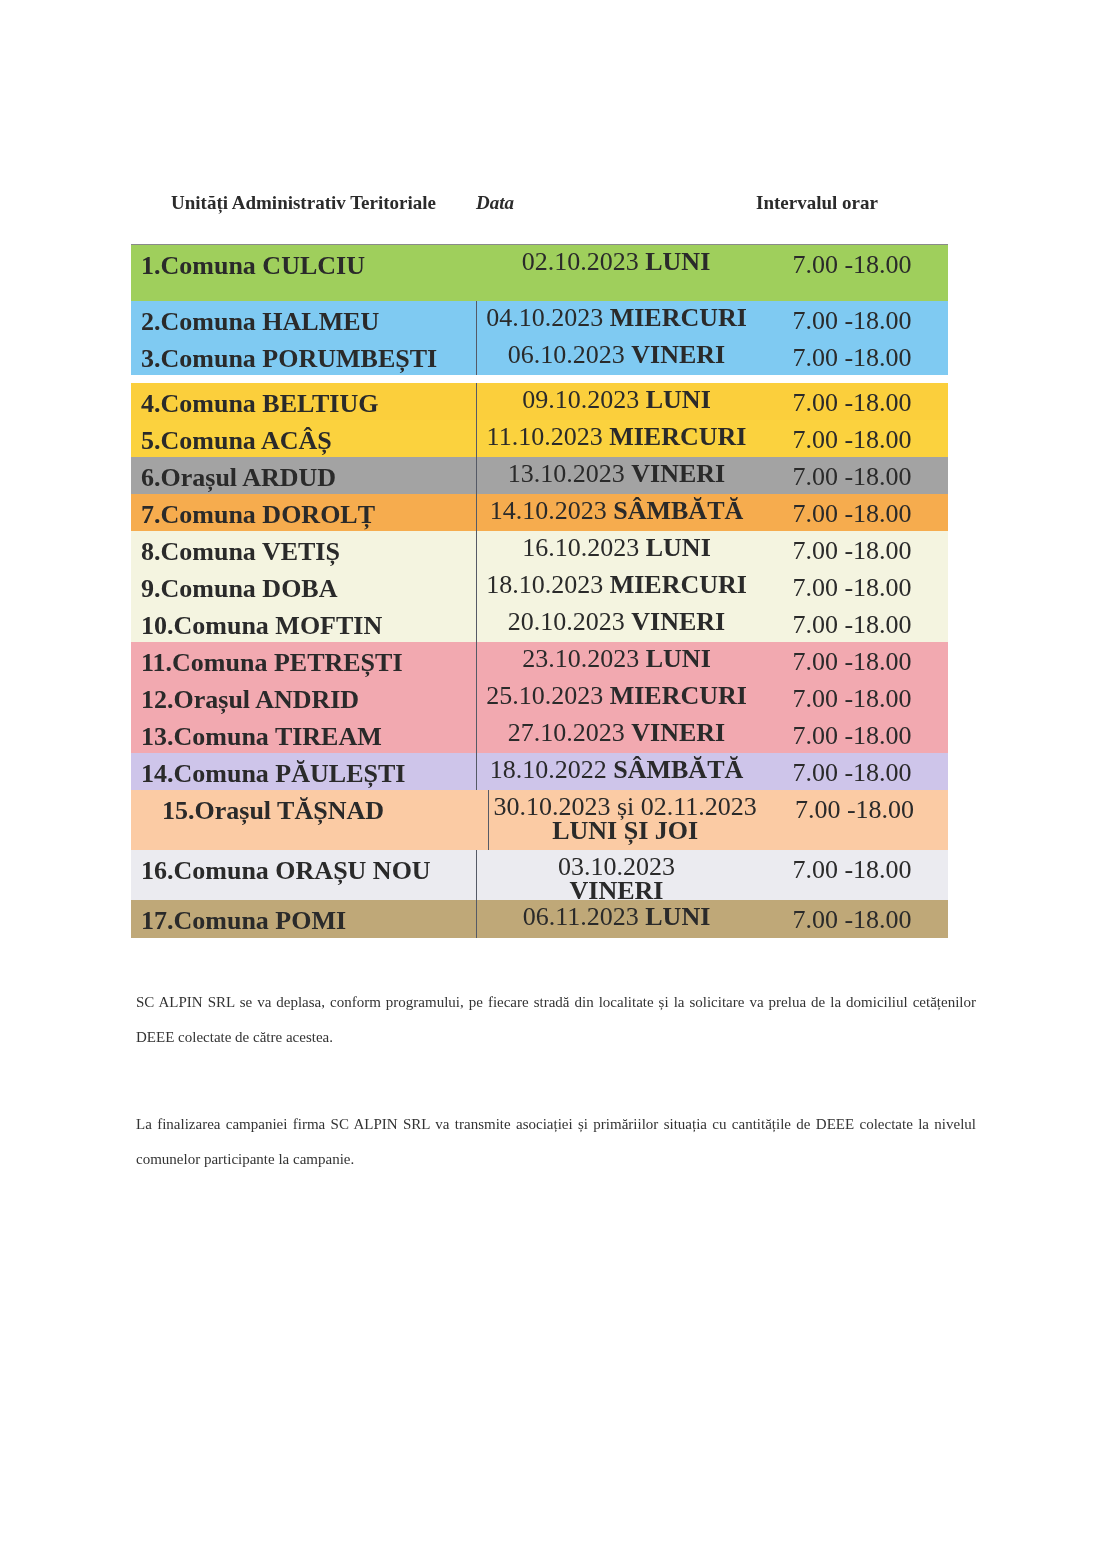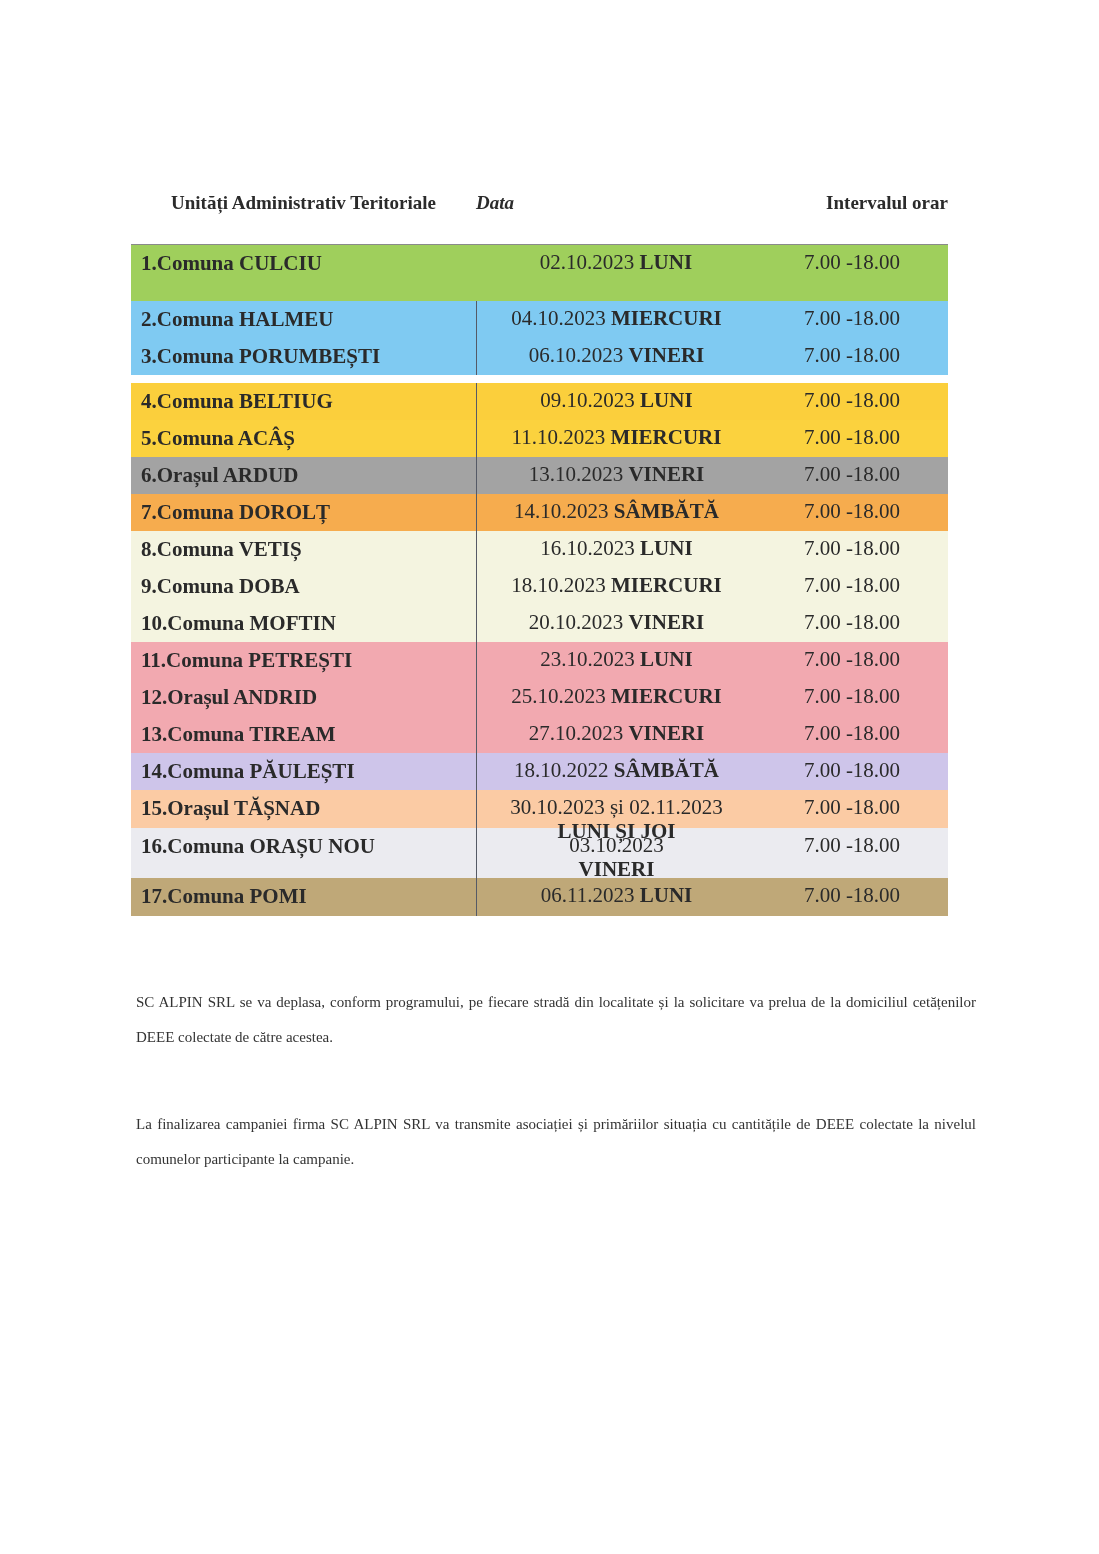--- a/index.html
+++ b/index.html
@@ -5,23 +5,23 @@
   html, body { margin:0; padding:0; }
   body {
     width:1099px; height:1554px; background:#ffffff; position:relative;
     font-family:"Liberation Serif", "DejaVu Serif", serif; color:#2a2a2a;
   }
   .table-wrap { position:absolute; left:131px; top:186px; width:817px; }
   .hdr { display:flex; height:58px; align-items:flex-start; }
   .hdr div { font-weight:bold; font-size:19px; color:#2b2b2b; padding-top:6px; }
   .hdr .c1 { width:345px; text-align:center; }
   .hdr .c2 { width:280px; text-align:left;font-style:italic; }
-  .hdr .c3 { width:192px; text-align:right; }
+  .hdr .c3 { width:192px; text-align:left; }
   .rows { border-top:1px solid #8a8a8a; }
-  .row { display:flex; font-size:21px; }
+  .row { display:flex; font-size:26px; }
   .row .c1 { width:345px; padding-left:10px; box-sizing:border-box; font-weight:bold; padding-top:6px; }
   .row .c2 { width:280px; text-align:center; border-left:1px solid #555a66; box-sizing:border-box; padding-top:5px; line-height:24px; }
   .row .c3 { width:192px; text-align:center; padding-top:5px; }
   .row .c2 b { font-weight:bold;text-align:right; }
   .row.first .c2 { border-left:none; }
   .para { position:absolute; left:136px; width:840px; font-size:15px; line-height:35px; text-align:justify; color:#333; }
   .p1 { top:970px; }
   .p2 { top:1092px; }
 </style>
 </head>
@@ -97,21 +97,21 @@
       <div class="row" style="background: rgb(242, 169, 176); height: 37px;">
         <div class="c1">13.Comuna TIREAM</div>
         <div class="c2"><span>27.10.2023</span><span> </span><b>VINERI</b></div>
         <div class="c3">7.00 -18.00</div>
       </div>
       <div class="row" style="background: rgb(206, 197, 234); height: 37px;">
         <div class="c1">14.Comuna PĂULEȘTI</div>
         <div class="c2"><span>18.10.2022</span><span> </span><b>SÂMBĂTĂ</b></div>
         <div class="c3">7.00 -18.00</div>
       </div>
-      <div class="row" style="background: rgb(251, 203, 164); height: 38px;">
+      <div class="row" style="background: rgb(251, 203, 164); height: 60px; padding-left: 21px;">
         <div class="c1">15.Orașul  TĂȘNAD</div>
         <div class="c2"><span>30.10.2023 și 02.11.2023</span><br><b>LUNI ȘI JOI</b></div>
         <div class="c3">7.00 -18.00</div>
       </div>
       <div class="row" style="background: rgb(235, 235, 240); height: 50px;">
         <div class="c1">16.Comuna ORAȘU NOU</div>
         <div class="c2"><span>03.10.2023</span><br><b>VINERI</b></div>
         <div class="c3">7.00 -18.00</div>
       </div>
       <div class="row" style="background: rgb(191, 168, 120); height: 38px;">

